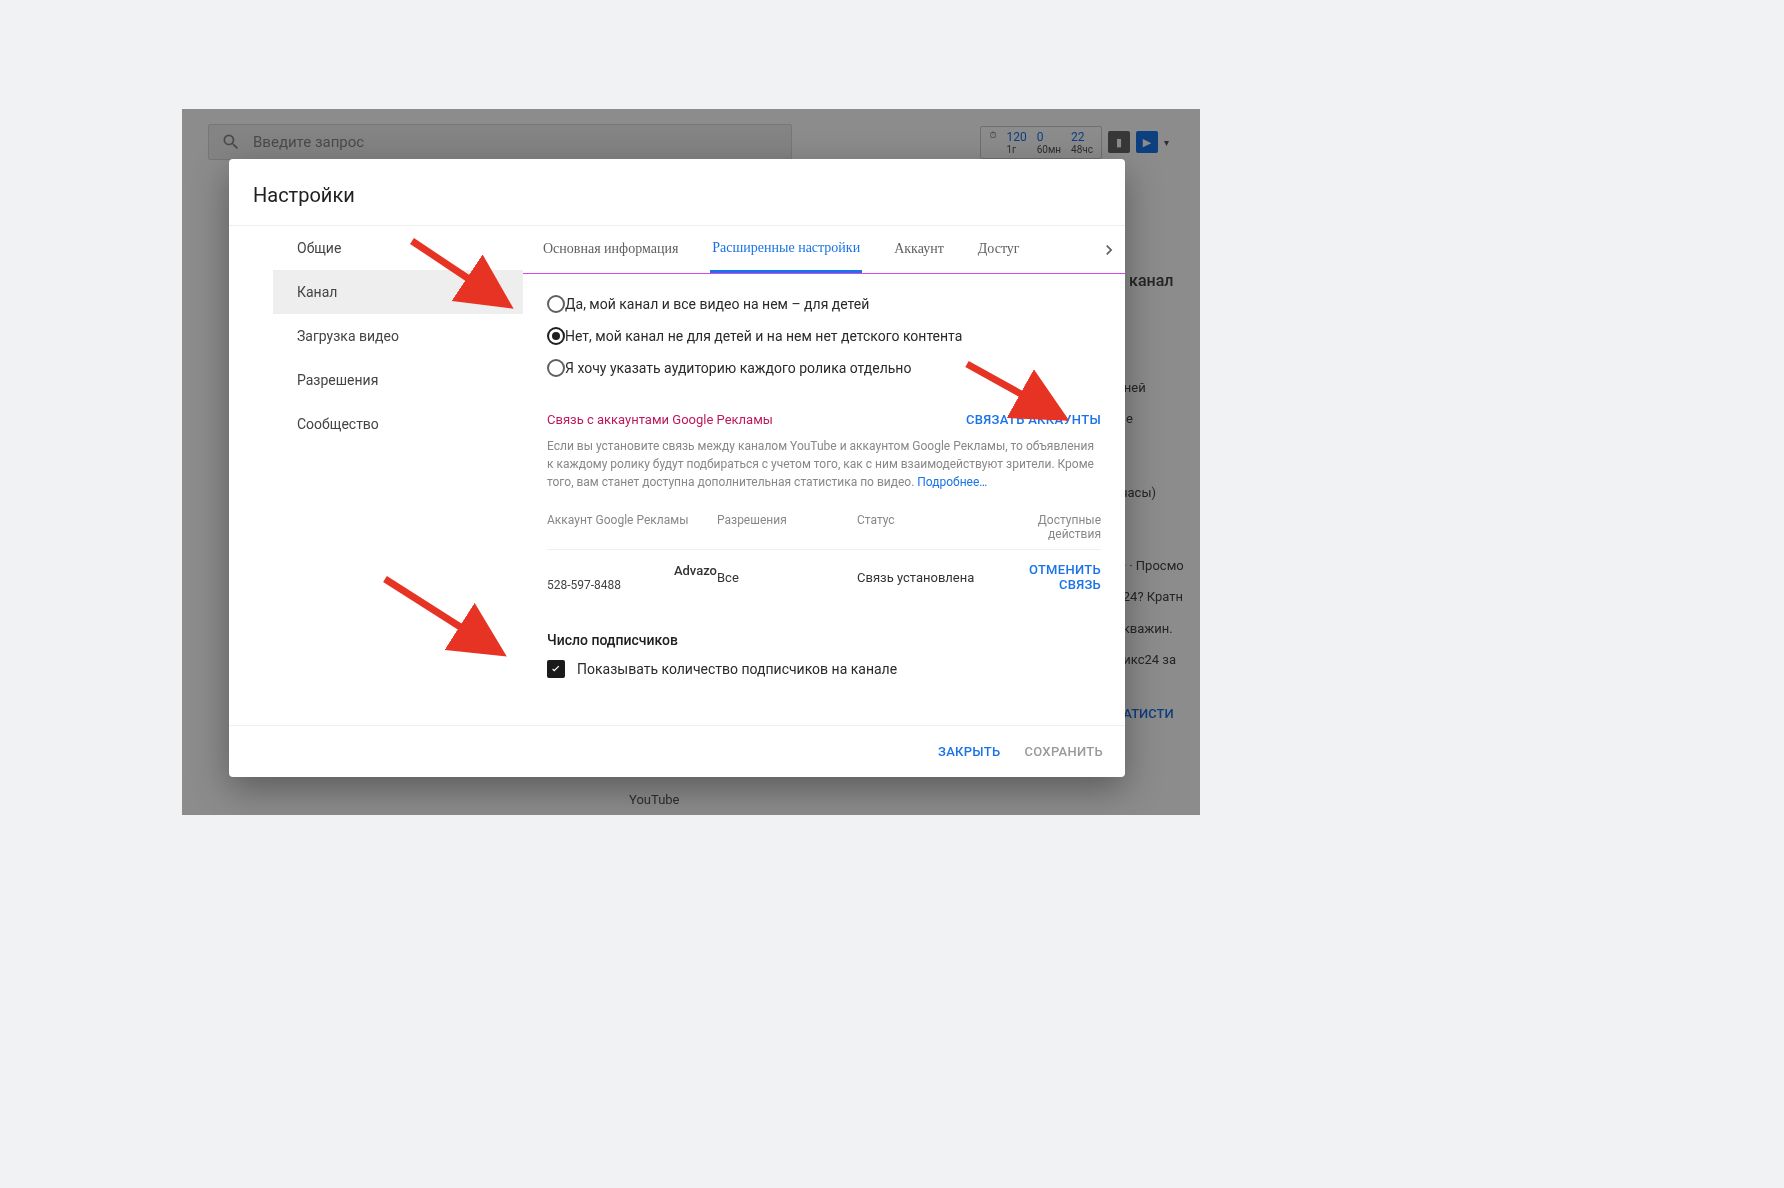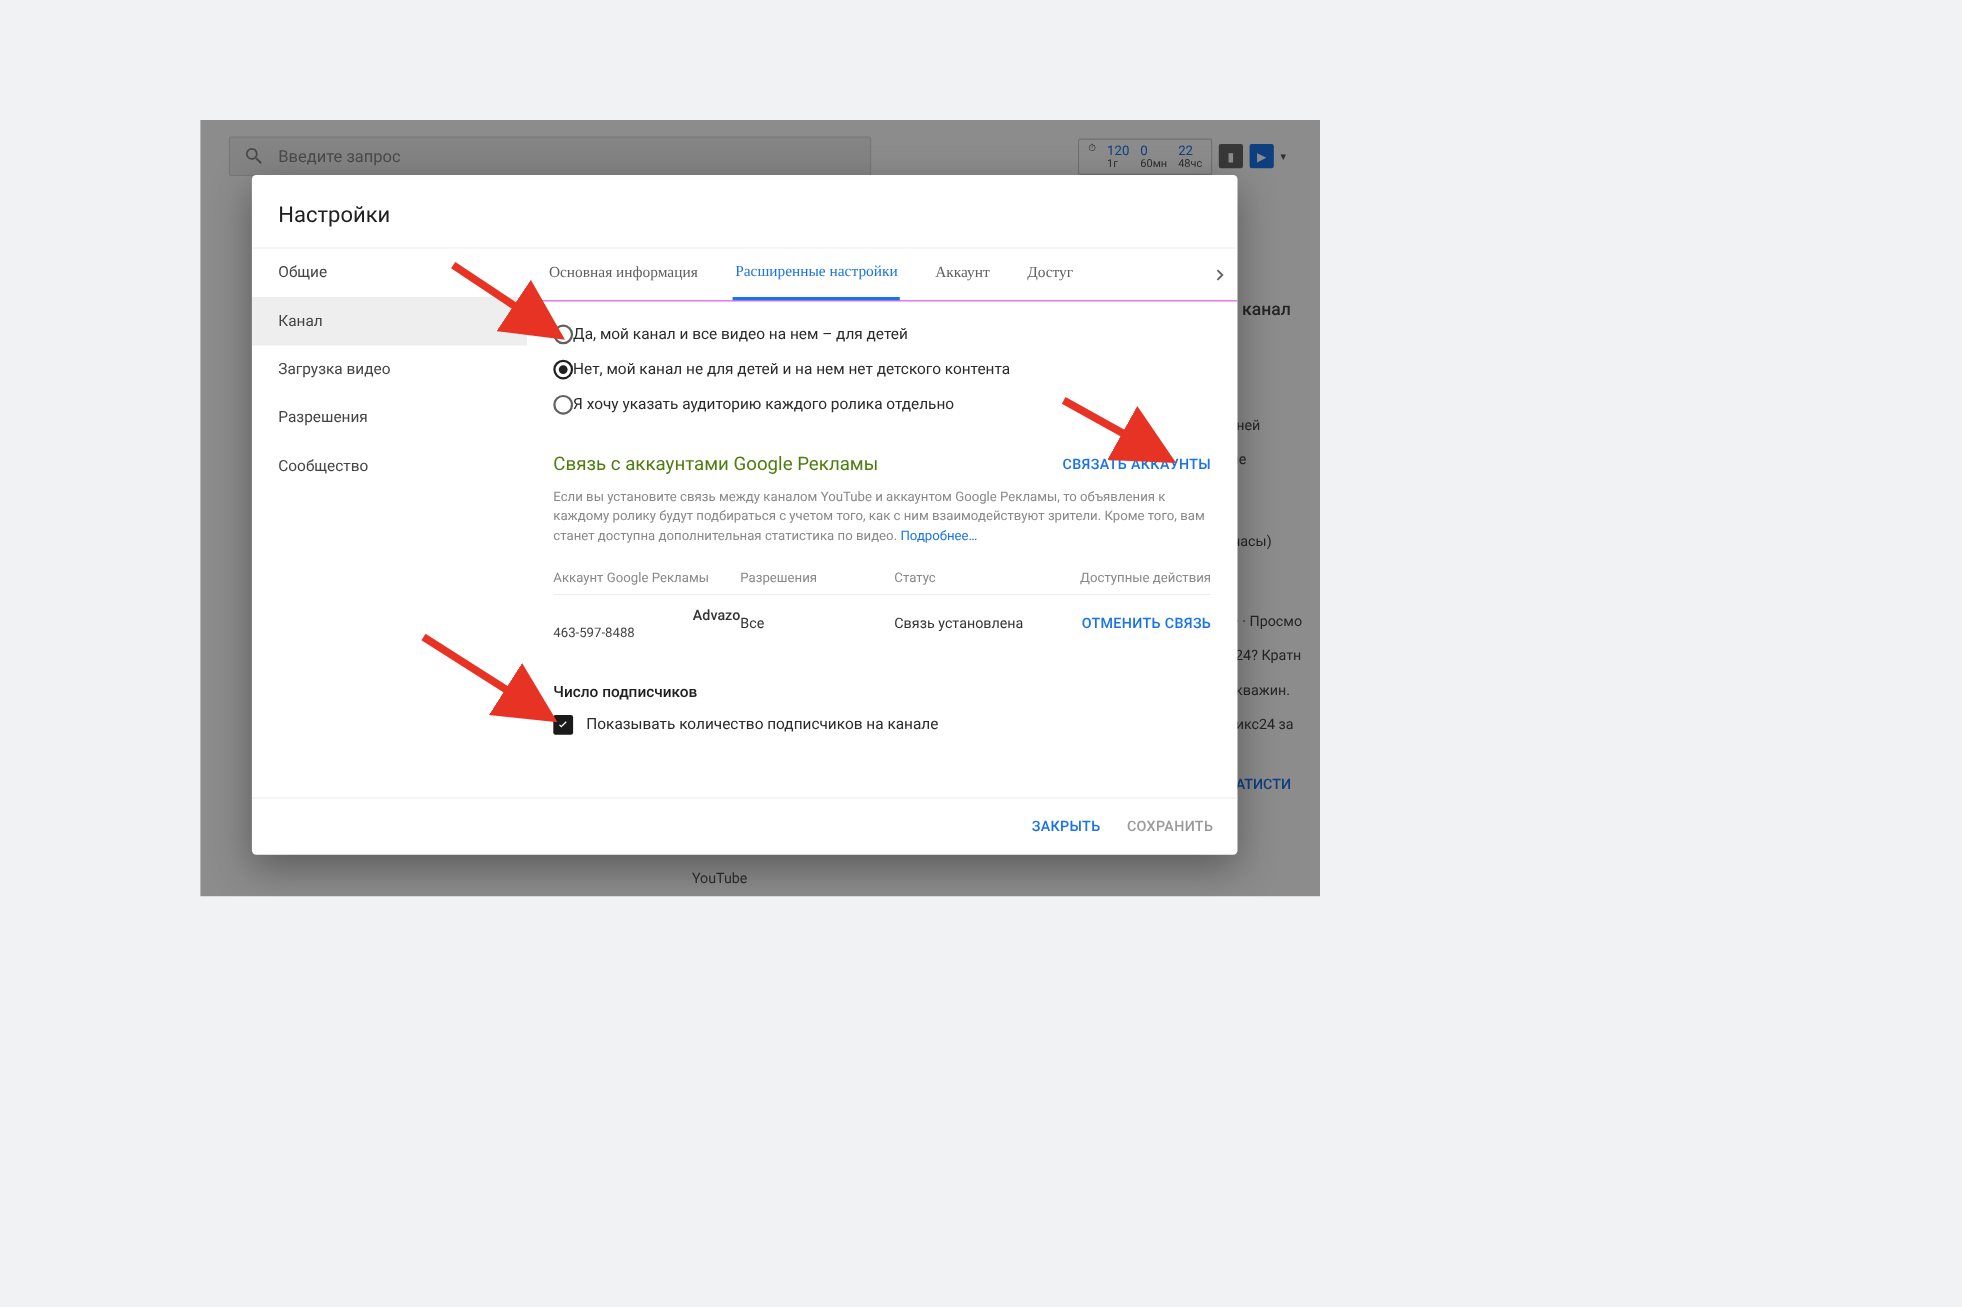--- a/index.html
+++ b/index.html
@@ -18,40 +18,40 @@
   .bg-play { background: #1a73e8; }
   .bg-caret { width: 10px; font-size: 10px; color: #555; }
 
   .bg-right-frag { position: absolute; right: 0; top: 150px; width: 84px; color: #444; font-size: 13px; line-height: 1.8; }
   .bg-right-frag .line { white-space: nowrap; overflow: hidden; margin: 8px 0; }
   .bg-right-frag .blue { color: #1a73e8; font-weight: 500; }
   .bg-bottom-text { position:absolute; left: 447px; bottom: 8px; font-size: 13px; color: #555; }
 
   .modal { position: absolute; left: 47px; top: 50px; width: 896px; height: 618px; background: #fff; border-radius: 4px; box-shadow: 0 12px 36px rgba(0,0,0,0.35); display: flex; flex-direction: column; overflow: hidden; }
   .modal-header { padding: 24px 24px 18px 24px; font-size: 20px; font-weight: 400; color: #202020; }
-  .modal-body { flex: 1; display: flex; min-height: 0; border-top: 1px solid #eee; }
+  .modal-body { flex: 1; display: flex; min-height: 0; border-top: 1px solid #eee; padding-left: 44px; }
   .sidebar { width: 250px; flex: none; }
   .sidebar-item { height: 44px; display: flex; align-items: center; padding: 0 24px; font-size: 14px; color: #444; cursor: pointer; }
   .sidebar-item.active { background: #eeeeee; }
 
   .content { flex: 1; display: flex; flex-direction: column; min-width: 0; position: relative; }
   .tabs { display: flex; align-items: flex-end; border-bottom: 1px solid #d946ef; padding: 0 18px; height: 48px; gap: 30px; font-size: 14px; color: #606060; position: relative; font-family: Liberation Serif, serif; }
   .tab { padding: 0 2px; height: 48px; display: flex; align-items: center; cursor: pointer; white-space: nowrap; }
   .tab.active { color: #1a73e8; border-bottom: 3px solid #1a73e8; }
   .tab-chevron { position: absolute; right: 6px; top: 14px; color: #606060; }
   .scroll-area { flex: 1; overflow-y: scroll; padding: 14px 24px 12px 24px; }
 
   .radio-row { display: flex; align-items: center; gap: 0; font-size: 14px; color: #2a2a2a; height: 32px; }
   .radio { width: 18px; height: 18px; border: 2px solid #606060; border-radius: 50%; display: inline-flex; align-items: center; justify-content: center; flex: none; }
   .radio.selected { border-color: #202020; }
   .radio.selected::after { content: ""; width: 8px; height: 8px; background: #202020; border-radius: 50%; }
 
   .section { margin-top: 28px; }
   .section-head-row { display: flex; justify-content: space-between; align-items: center; }
-  .section-head { font-size: 17px; color: #4d7c0f; }
+  .section-head { font-size: 13px; color: #be185d; }
   .link-btn { color: #1a73e8; font-size: 13px; font-weight: 500; letter-spacing: .3px; cursor: pointer; }
   .section-desc { margin-top: 10px; font-size: 12px; color: #888; line-height: 1.5; }
   .section-desc a { color: #1a73e8; text-decoration: none; }
 
   .tbl { margin-top: 14px; font-size: 12px; }
   .tbl-head { display: flex; color: #888; border-bottom: 0px solid #eee; padding: 8px 0; }
   .tbl-row { display: flex; align-items: center; border-top: 1px solid #eee; padding: 12px 0; font-size: 13px; color: #333; }
   .col-acct { width: 170px; }
   .col-perm { width: 140px; }
   .col-status { width: 150px; }
@@ -174,21 +174,21 @@
             <div class="tbl">
               <div class="tbl-head">
                 <div class="col-acct">Аккаунт Google Рекламы</div>
                 <div class="col-perm">Разрешения</div>
                 <div class="col-status">Статус</div>
                 <div class="col-act">Доступные действия</div>
               </div>
               <div class="tbl-row">
                 <div class="col-acct">
                   <div class="acct-name">Advazo</div>
-                  <div class="acct-id">463-597-8488</div>
+                  <div class="acct-id">528-597-8488</div>
                 </div>
                 <div class="col-perm">Все</div>
                 <div class="col-status">Связь установлена</div>
                 <div class="col-act"><span class="link-btn">ОТМЕНИТЬ СВЯЗЬ</span></div>
               </div>
             </div>
           </div>
 
           <div class="subhead">Число подписчиков</div>
           <div class="check-row">

